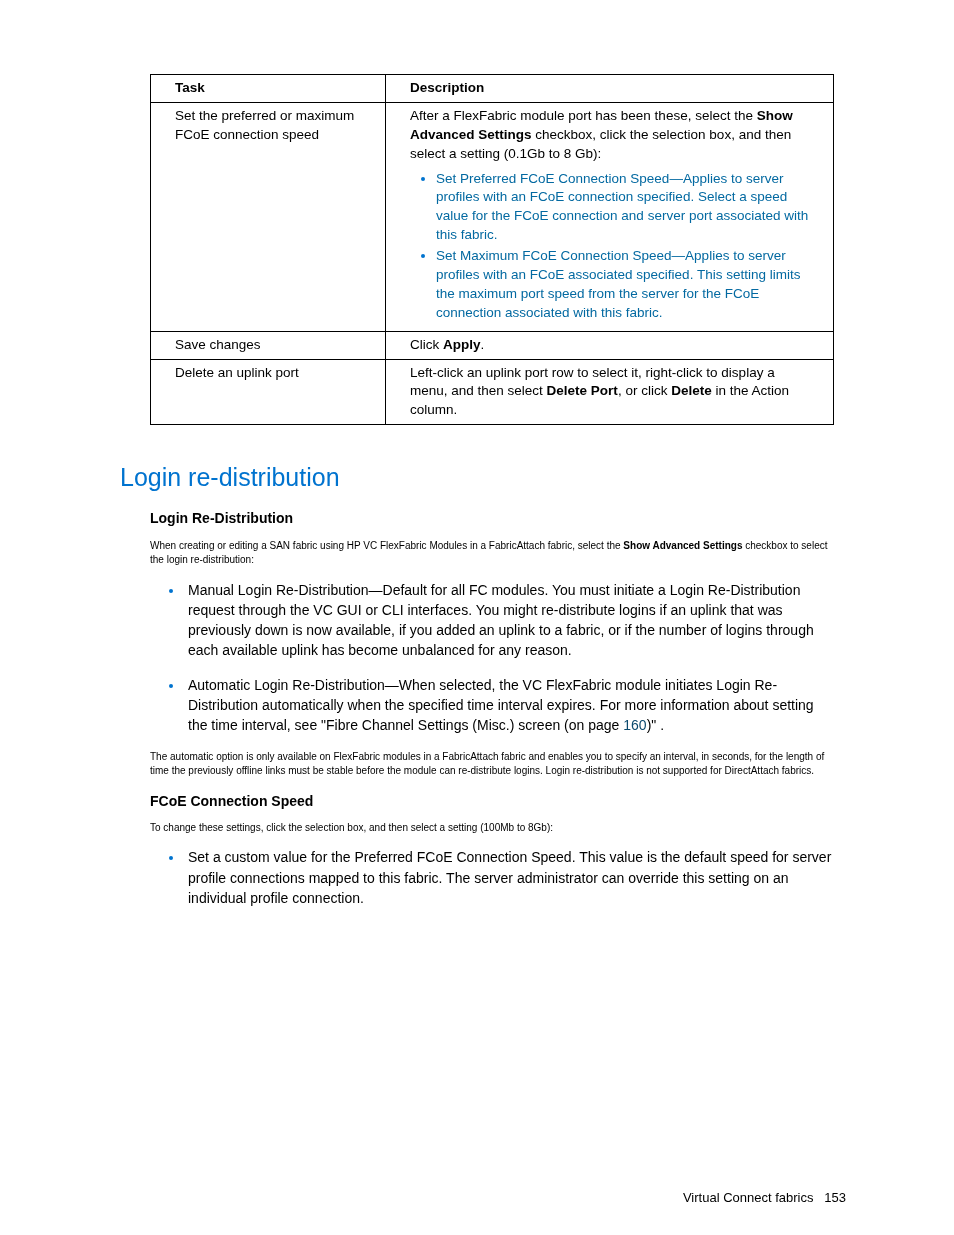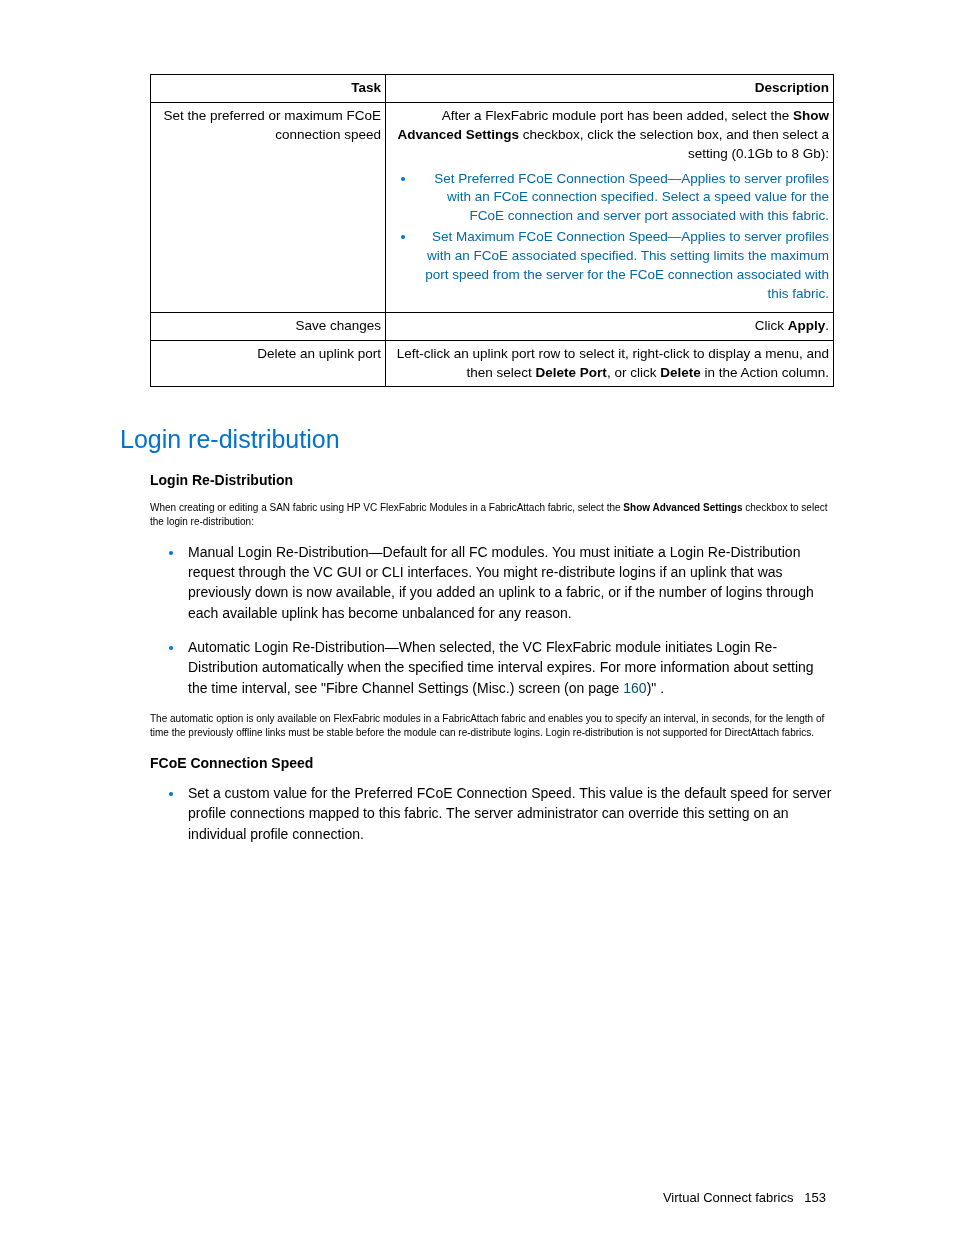--- a/index.html
+++ b/index.html
@@ -19,22 +19,22 @@
   }
   table.doc-table {
     border-collapse: collapse;
     width: 100%;
     margin-left: 30px;
     width: calc(100% - 30px);
   }
   table.doc-table th,
   table.doc-table td {
     border: 1px solid #000;
-    padding: 4px 4px;
-    text-align: right;
+    padding: 4px 24px;
+    text-align: left;
     vertical-align: top;
     font-size: 13.5px;
     line-height: 1.4;
   }
   table.doc-table th {
     font-weight: bold;
   }
   table.doc-table td ul {
     margin: 6px 0 2px 0;
     padding-left: 26px;
@@ -79,21 +79,21 @@
     color: #0073cf;
     font-size: 14px;
   }
   a.page-ref {
     color: #0c4a6e;
     text-decoration: none;
   }
   .footer {
     position: absolute;
     bottom: 30px;
-    right: 128px;
+    right: 108px;
     font-size: 13px;
   }
   b { font-weight: bold; }
 </style>
 </head>
 <body>
 
 <div class="page">
 
   <table class="doc-table">
@@ -104,21 +104,21 @@
     <thead>
       <tr>
         <th>Task</th>
         <th>Description</th>
       </tr>
     </thead>
     <tbody>
       <tr>
         <td>Set the preferred or maximum FCoE connection speed</td>
         <td>
-          <span>After a FlexFabric module port has been added, select the </span><b>Show Advanced Settings</b><span> checkbox, click the selection box, and then select a setting (0.1Gb to 8 Gb):</span>
+          <span>After a FlexFabric module port has been these, select the </span><b>Show Advanced Settings</b><span> checkbox, click the selection box, and then select a setting (0.1Gb to 8 Gb):</span>
           <ul>
             <li>Set Preferred FCoE Connection Speed—Applies to server profiles with an FCoE connection specified. Select a speed value for the FCoE connection and server port associated with this fabric.</li>
             <li>Set Maximum FCoE Connection Speed—Applies to server profiles with an FCoE associated specified. This setting limits the maximum port speed from the server for the FCoE connection associated with this fabric.</li>
           </ul>
         </td>
       </tr>
       <tr>
         <td>Save changes</td>
         <td>
           <span>Click </span><b>Apply</b><span>.</span>
@@ -141,20 +141,21 @@
       <span>When creating or editing a SAN fabric using HP VC FlexFabric Modules in a FabricAttach fabric, select the </span><b>Show Advanced Settings</b><span> checkbox to select the login re-distribution:</span>
     </p>
     <ul>
       <li>Manual Login Re-Distribution—Default for all FC modules. You must initiate a Login Re-Distribution request through the VC GUI or CLI interfaces. You might re-distribute logins if an uplink that was previously down is now available, if you added an uplink to a fabric, or if the number of logins through each available uplink has become unbalanced for any reason.</li>
       <li>
         <span>Automatic Login Re-Distribution—When selected, the VC FlexFabric module initiates Login Re-Distribution automatically when the specified time interval expires. For more information about setting the time interval, see "Fibre Channel Settings (Misc.) screen (on page </span><a class="page-ref">160</a><span>)" .</span>
       </li>
     </ul>
     <p>The automatic option is only available on FlexFabric modules in a FabricAttach fabric and enables you to specify an interval, in seconds, for the length of time the previously offline links must be stable before the module can re-distribute logins. Login re-distribution is not supported for DirectAttach fabrics.</p>
     <p class="subhead">FCoE Connection Speed</p>
+    <p>To change these settings, click the selection box, and then select a setting (100Mb to 8Gb):</p>
     <ul>
       <li>Set a custom value for the Preferred FCoE Connection Speed. This value is the default speed for server profile connections mapped to this fabric. The server administrator can override this setting on an individual profile connection.</li>
     </ul>
   </div>
 
   <div class="footer">
     <span>Virtual Connect fabrics</span>&nbsp;&nbsp;&nbsp;<span>153</span>
   </div>
 
 </div>

